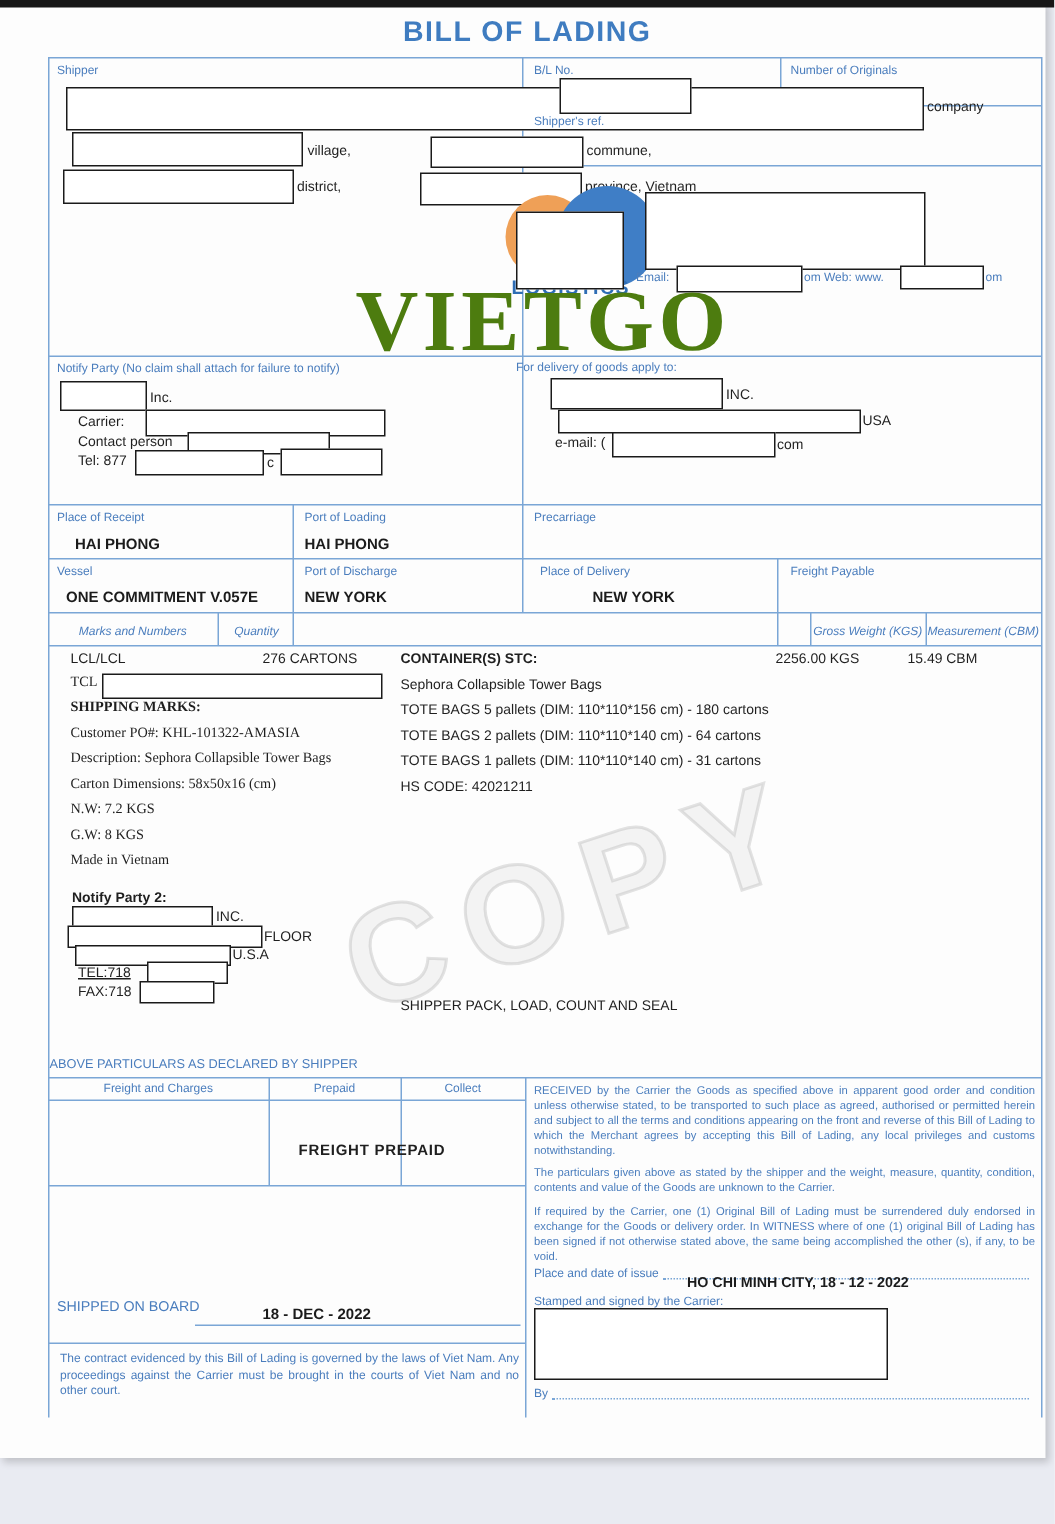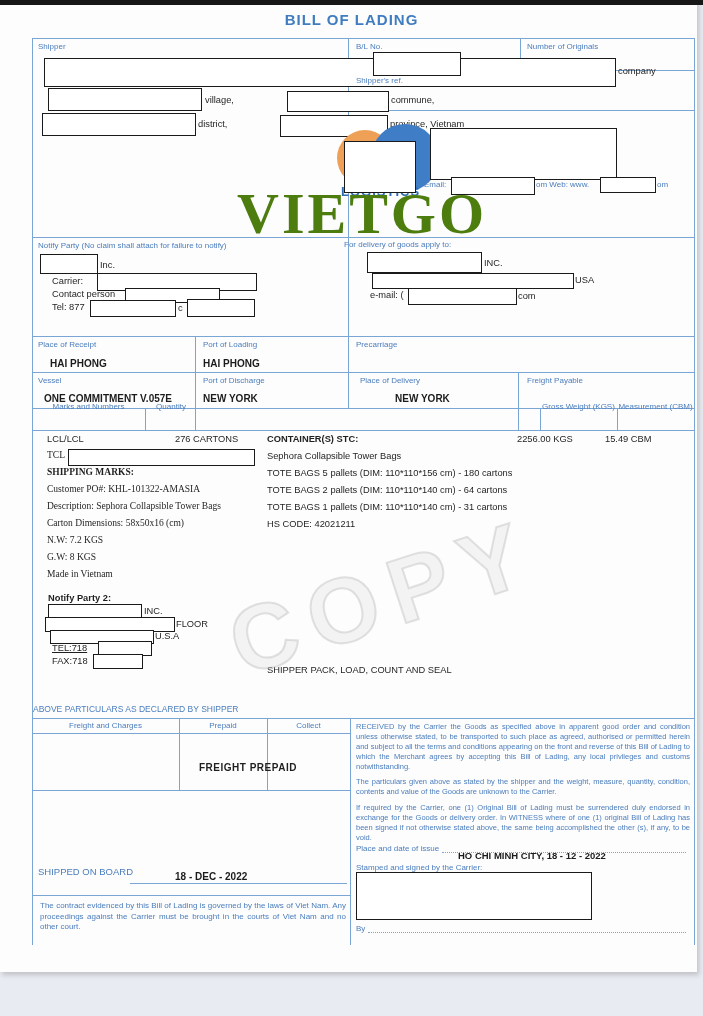--- a/index.html
+++ b/index.html
@@ -15,23 +15,23 @@
   .stxt{position:absolute;color:#1f1f1f;font-size:9.5px;font-family:"Liberation Serif",serif;white-space:nowrap;}
   .redact{position:absolute;background:#ffffff;border:1.5px solid #1a1a1a;}
   .fineblock{position:absolute;color:#4a7dbd;font-size:7.5px;line-height:1.32;text-align:justify;}
   .fineblock p{margin:0 0 6px 0;}
   .bold{font-weight:700;}
   .dotline{position:absolute;display:flex;align-items:flex-end;color:#4a7dbd;font-size:8px;white-space:nowrap;}
   .dotfill{flex:1;border-bottom:1px dotted #7aa6d6;margin-left:3px;height:9px;}
   .circle{position:absolute;border-radius:50%;}
   .wm-vietgo{position:absolute;left:237px;top:180px;font-family:"Liberation Serif",serif;font-weight:700;font-size:58px;letter-spacing:3px;color:#4d7c0f;z-index:30;}
   .wm-copy{position:absolute;left:225px;top:545px;font-size:92px;font-weight:700;letter-spacing:14px;color:rgba(195,195,195,0.16);-webkit-text-stroke:2px rgba(175,175,175,0.35);transform:rotate(-18deg);z-index:1;}
-  .title{position:absolute;left:0;top:11px;width:703px;text-align:center;color:#3f7cc0;font-size:15px;font-weight:700;letter-spacing:1px;}
+  .title{position:absolute;left:0;top:11px;width:703px;text-align:center;color:#3f7cc0;font-size:19px;font-weight:700;letter-spacing:1px;}
   .brand{position:absolute;left:341px;top:184px;color:#2e6db4;font-size:13px;font-weight:700;letter-spacing:1px;z-index:6;}
-  .hcell{position:absolute;top:402px;text-align:center;color:#4a7dbd;font-size:8px;}
+  .hcell{position:absolute;top:416px;text-align:center;color:#4a7dbd;font-size:8px;font-style:italic;}
   .fhead{position:absolute;top:721px;text-align:center;color:#4a7dbd;font-size:8px;}
 </style>
 </head>
 <body>
 
 <div id="canvas">
   <div id="page">
 
     <div class="wm-copy">COPY</div>
 

